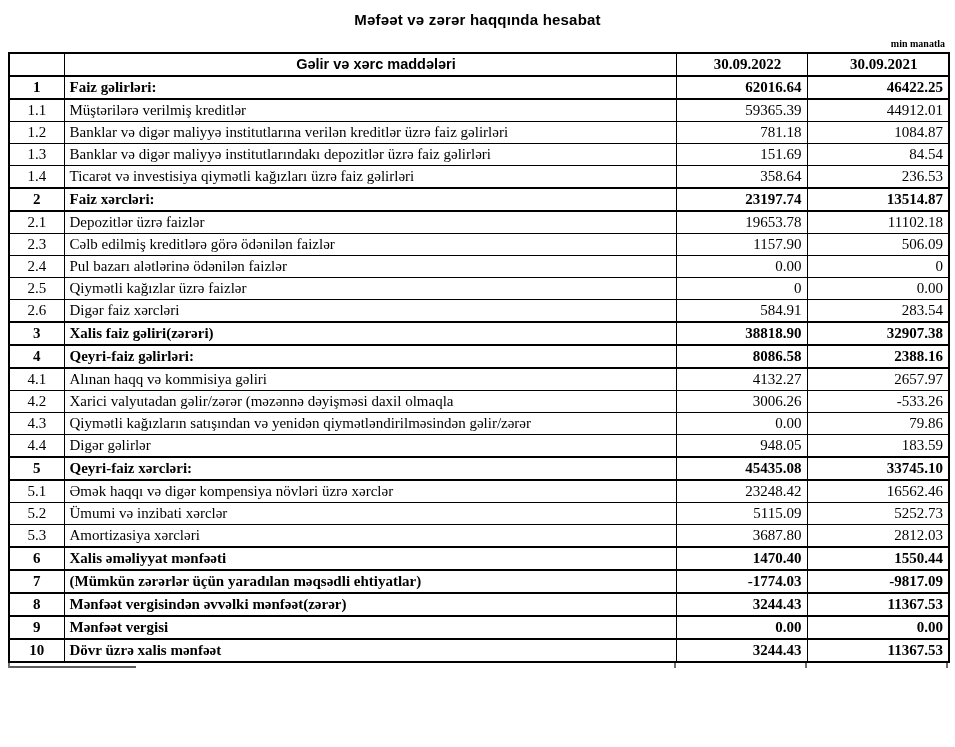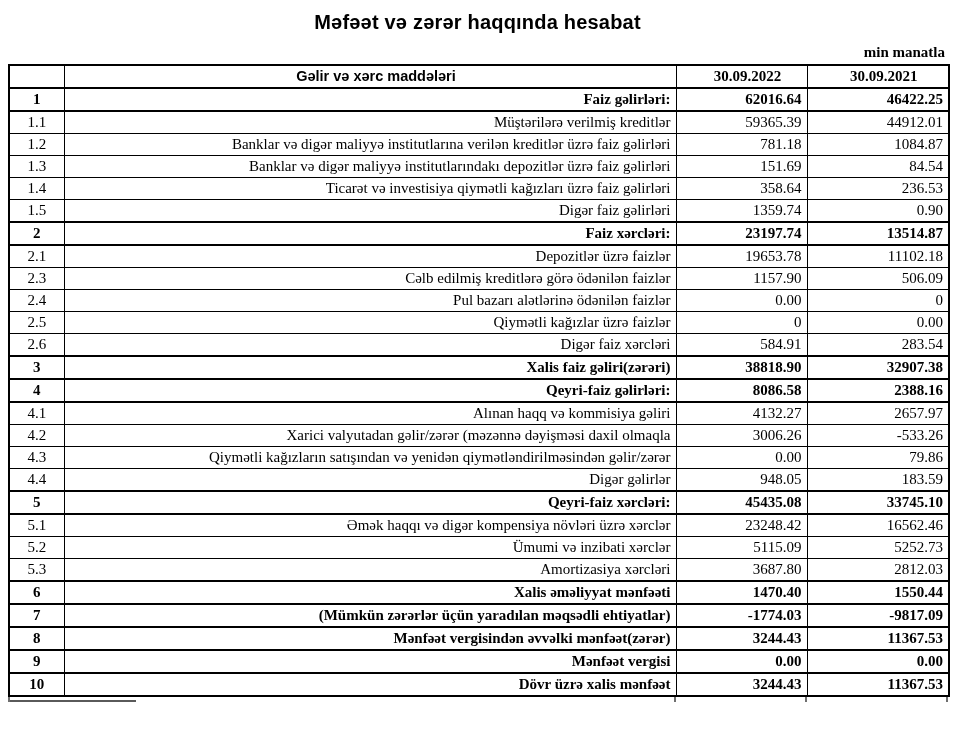--- a/index.html
+++ b/index.html
@@ -6,28 +6,28 @@
   body {
     width:955px; height:747px;
     background:#ffffff; color:#000000;
     font-family:"Liberation Serif", serif;
     overflow:hidden;
   }
   .page-title {
     text-align:center;
     font-family:"Liberation Sans", sans-serif;
     font-weight:bold;
-    font-size:20px;
+    font-size:15px;
     margin-top:11px;
     letter-spacing:0.2px;
   }
   .unit-note {
     text-align:right;
     font-weight:bold;
-    font-size:15px;
+    font-size:10px;
     margin:10px 10px 3px 8px;
     font-family:"Liberation Serif", serif;
   }
   table.pl-table {
     border-collapse:collapse;
     table-layout:fixed;
     width:940px;
     margin-left:8px;
     border:2px solid #000;
   }
@@ -48,21 +48,21 @@
   .pl-table thead th {
     border-bottom:2px solid #000;
     font-weight:bold;
     text-align:center;
     height:21px;
     padding-left:17px;
   }
   th.item-h { font-family:"Liberation Sans", sans-serif; font-size:14.5px; }
   th.date-h { font-family:"Liberation Serif", serif; }
   td.no   { text-align:center; padding:0 2px; }
-  td.item { text-align:right; }
+  td.item { text-align:left; }
   td.num  { text-align:right;margin-left:32px; }
   tr.bold td { font-weight:bold; border-top:2px solid #000; border-bottom:2px solid #000; }
   .continuation-sliver {
     position:relative;
     margin-left:8px;
     width:940px;
     height:6px;
   }
   .continuation-sliver .stub {
     position:absolute; top:0; width:2px; height:5px; background:#6f6f6f;
@@ -116,26 +116,20 @@
         <td class="item">Banklar və digər maliyyə institutlarındakı depozitlər üzrə faiz gəlirləri</td>
         <td class="num">151.69</td>
         <td class="num">84.54</td>
       </tr>
       <tr>
         <td class="no">1.4</td>
         <td class="item">Ticarət və investisiya qiymətli kağızları üzrə faiz gəlirləri</td>
         <td class="num">358.64</td>
         <td class="num">236.53</td>
       </tr>
-      <tr>
-        <td class="no">1.5</td>
-        <td class="item">Digər faiz gəlirləri</td>
-        <td class="num">1359.74</td>
-        <td class="num">0.90</td>
-      </tr>
       <tr class="bold">
         <td class="no">2</td>
         <td class="item">Faiz xərcləri:</td>
         <td class="num">23197.74</td>
         <td class="num">13514.87</td>
       </tr>
       <tr>
         <td class="no">2.1</td>
         <td class="item">Depozitlər üzrə faizlər</td>
         <td class="num">19653.78</td>

